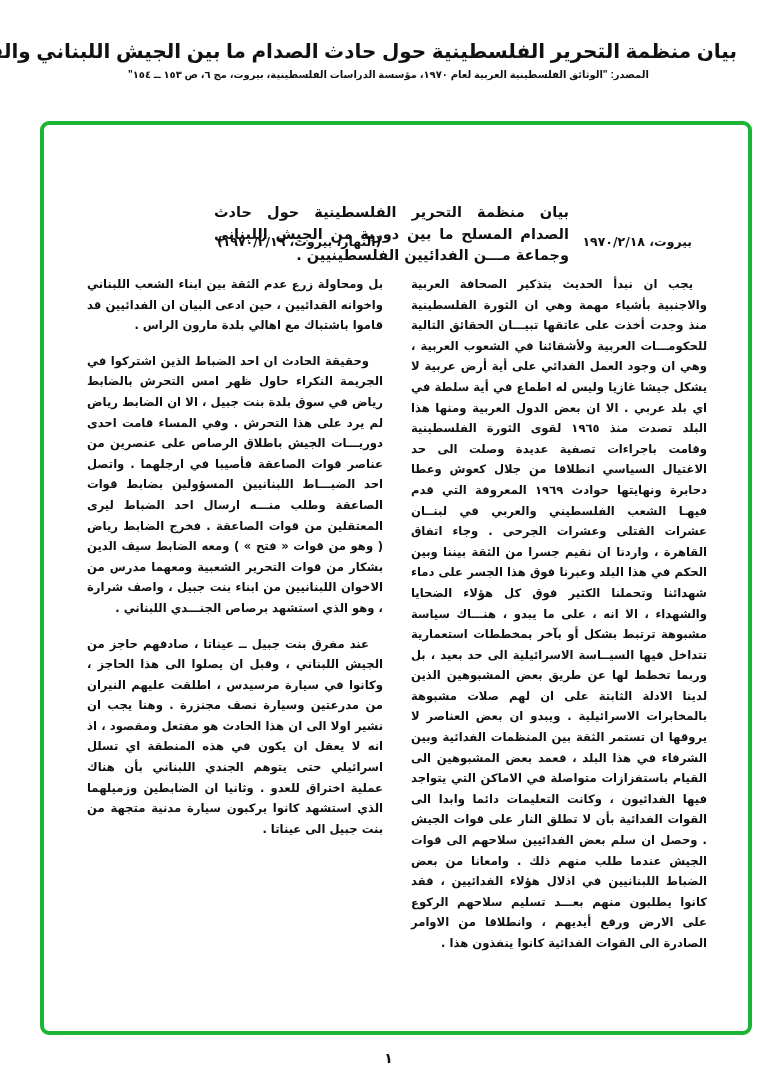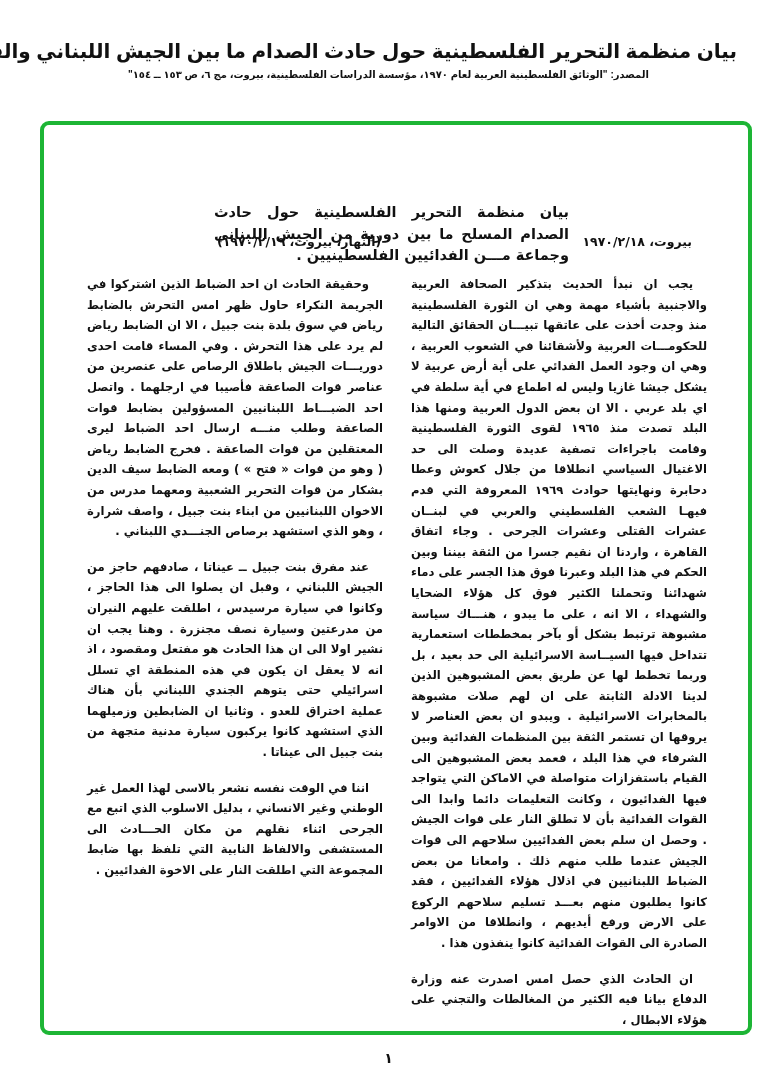--- a/index.html
+++ b/index.html
@@ -62,22 +62,21 @@
 
 <div class="heading">بيان منظمة التحرير الفلسطينية حول حادث الصدام المسلح ما بين دورية من الجيش اللبناني وجماعة مـــن الفدائيين الفلسطينيين .</div>
 
 <div class="dates">
   <span class="d1">بيروت، ١٩٧٠/٢/١٨</span>
   <span class="d2">(النهار، بيروت، ١٩٧٠/٢/١٩)</span>
 </div>
 
 <div class="col col-right">
   <p class="indent">يجب ان نبدأ الحديث بتذكير الصحافة العربية والاجنبية بأشياء مهمة وهي ان الثورة الفلسطينية منذ وجدت أخذت على عاتقها تبيـــان الحقائق التالية للحكومـــات العربية ولأشقائنا في الشعوب العربية ، وهي ان وجود العمل الفدائي على أية أرض عربية لا يشكل جيشا غازيا وليس له اطماع في أية سلطة في اي بلد عربي . الا ان بعض الدول العربية ومنها هذا البلد تصدت منذ ١٩٦٥ لقوى الثورة الفلسطينية وقامت باجراءات تصفية عديدة وصلت الى حد الاغتيال السياسي انطلاقا من جلال كعوش وعطا دحابرة ونهايتها حوادث ١٩٦٩ المعروفة التي قدم فيهـا الشعب الفلسطيني والعربي في لبنــان عشرات القتلى وعشرات الجرحى . وجاء اتفاق القاهرة ، واردنا ان نقيم جسرا من الثقة بيننا وبين الحكم في هذا البلد وعبرنا فوق هذا الجسر على دماء شهدائنا وتحملنا الكثير فوق كل هؤلاء الضحايا والشهداء ، الا انه ، على ما يبدو ، هنـــاك سياسة مشبوهة ترتبط بشكل أو بآخر بمخططات استعمارية تتداخل فيها السيــاسة الاسرائيلية الى حد بعيد ، بل وربما تخطط لها عن طريق بعض المشبوهين الذين لدينا الادلة الثابتة على ان لهم صلات مشبوهة بالمخابرات الاسرائيلية . ويبدو ان بعض العناصر لا يروقها ان تستمر الثقة بين المنظمات الفدائية وبين الشرفاء في هذا البلد ، فعمد بعض المشبوهين الى القيام باستفزازات متواصلة في الاماكن التي يتواجد فيها الفدائيون ، وكانت التعليمات دائما وابدا الى القوات الفدائية بأن لا تطلق النار على قوات الجيش . وحصل ان سلم بعض الفدائيين سلاحهم الى قوات الجيش عندما طلب منهم ذلك . وامعانا من بعض الضباط اللبنانيين في اذلال هؤلاء الفدائيين ، فقد كانوا يطلبون منهم بعـــد تسليم سلاحهم الركوع على الارض ورفع أيديهم ، وانطلاقا من الاوامر الصادرة الى القوات الفدائية كانوا ينفذون هذا .</p>
-  <p class="indent">ان الحادث الذي حصل امس اصدرت عنه وزارة الدفاع بيانا فيه الكثير من المغالطات والتجني على هؤلاء الابطال ،</p>
 </div>
 
 <div class="col col-left">
+  <p>بل ومحاولة زرع عدم الثقة بين ابناء الشعب اللبناني واخوانه الفدائيين ، حين ادعى البيان ان الفدائيين قد قاموا باشتباك مع اهالي بلدة مارون الراس .</p>
   <p class="indent">وحقيقة الحادث ان احد الضباط الذين اشتركوا في الجريمة النكراء حاول ظهر امس التحرش بالضابط رياض في سوق بلدة بنت جبيل ، الا ان الضابط رياض لم يرد على هذا التحرش . وفي المساء قامت احدى دوريـــات الجيش باطلاق الرصاص على عنصرين من عناصر قوات الصاعقة فأصيبا في ارجلهما . واتصل احد الضبـــاط اللبنانيين المسؤولين بضابط قوات الصاعقة وطلب منـــه ارسال احد الضباط ليرى المعتقلين من قوات الصاعقة . فخرج الضابط رياض ( وهو من قوات « فتح » ) ومعه الضابط سيف الدين بشكار من قوات التحرير الشعبية ومعهما مدرس من الاخوان اللبنانيين من ابناء بنت جبيل ، واصف شرارة ، وهو الذي استشهد برصاص الجنـــدي اللبناني .</p>
   <p class="indent">عند مفرق بنت جبيل ــ عيناتا ، صادفهم حاجز من الجيش اللبناني ، وقبل ان يصلوا الى هذا الحاجز ، وكانوا في سيارة مرسيدس ، اطلقت عليهم النيران من مدرعتين وسيارة نصف مجنزرة . وهنا يجب ان نشير اولا الى ان هذا الحادث هو مفتعل ومقصود ، اذ انه لا يعقل ان يكون في هذه المنطقة اي تسلل اسرائيلي حتى يتوهم الجندي اللبناني بأن هناك عملية اختراق للعدو . وثانيا ان الضابطين وزميلهما الذي استشهد كانوا يركبون سيارة مدنية متجهة من بنت جبيل الى عيناتا .</p>
-  <p class="indent">اننا في الوقت نفسه نشعر بالاسى لهذا العمل غير الوطني وغير الانساني ، بدليل الاسلوب الذي اتبع مع الجرحى اثناء نقلهم من مكان الحـــادث الى المستشفى والالفاظ النابية التي تلفظ بها ضابط المجموعة التي اطلقت النار على الاخوة الفدائيين .</p>
 </div>
 
 <div class="page-number">١</div>
 
 </body></html>

